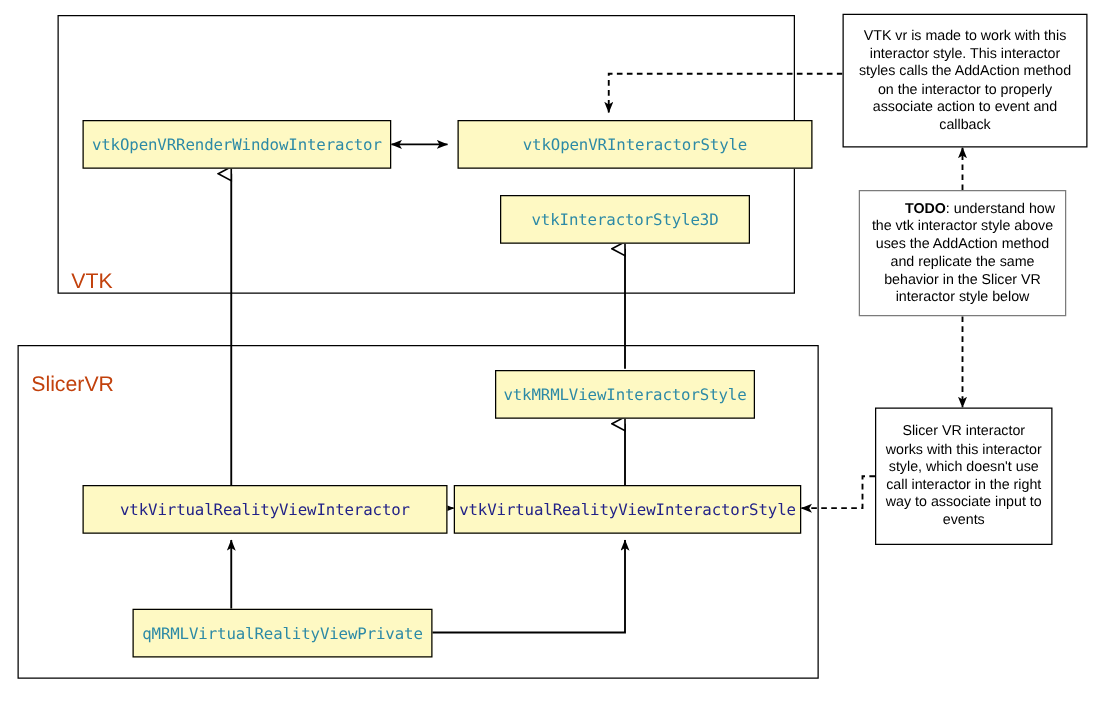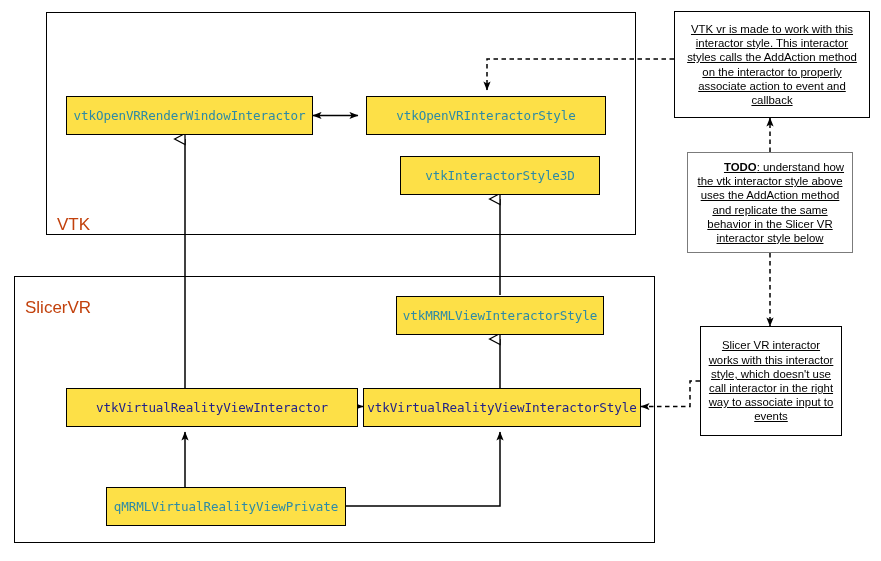--- a/index.html
+++ b/index.html
@@ -7,29 +7,29 @@
   body{width:881px;height:561px;position:relative;overflow:hidden;
        font-family:"Liberation Sans",sans-serif;}
   #stage{position:absolute;left:0;top:0;width:881px;height:561px;}
   svg.layer{position:absolute;left:0;top:0;width:881px;height:561px;
             pointer-events:none;}
   .pkg{position:absolute;border:1.4px solid #000000;box-sizing:border-box;
        background:transparent;}
   .pkg-label{position:absolute;font-size:17px;color:#c2410c;
              font-family:"Liberation Sans",sans-serif;white-space:nowrap;}
   .cbox{position:absolute;box-sizing:border-box;border:1.4px solid #000000;
-        background:#fde047;display:flex;align-items:center;
+        background:#fef9c3;display:flex;align-items:center;
         justify-content:center;}
   .cbox span{font-family:"DejaVu Sans Mono","Liberation Mono",monospace;
              font-size:12.6px;letter-spacing:-0.1px;white-space:nowrap;}
   .teal span{color:#2d8aa6;}
   .navy span{color:#222288;}
   .note{position:absolute;box-sizing:border-box;border:1.4px solid #000000;
         background:#ffffff;display:flex;align-items:center;
-        justify-content:center;text-align:center;padding:4px 5px;text-decoration:underline;}
+        justify-content:center;text-align:center;padding:4px 5px;}
   .note p{margin:0;font-family:"Liberation Sans",sans-serif;
           font-size:11.4px;line-height:14.2px;color:#000000;}
   .note.grey{border:1.6px solid #7b7b7b;}
   .note b{font-weight:bold;margin-left:28px;}
 </style>
 </head>
 <body>
 
 <div id="stage">
 
@@ -94,21 +94,21 @@
   <div class="pkg" style="left:46px;top:12px;width:590px;height:223px;"></div>
   <div class="pkg-label" style="left:57px;top:215px;">VTK</div>
 
   <div class="pkg" style="left:14px;top:276px;width:641px;height:267px;"></div>
   <div class="pkg-label" style="left:25px;top:281px;margin-top:17px;">SlicerVR</div>
 
   <div class="cbox teal" style="left:66px;top:96px;width:247px;height:39px;">
     <span>vtkOpenVRRenderWindowInteractor</span>
   </div>
 
-  <div class="cbox teal" style="left:366px;top:96px;width:240px;height:39px;">
+  <div class="cbox teal" style="left:366px;top:96px;width:284px;height:39px;">
     <span>vtkOpenVRInteractorStyle</span>
   </div>
 
   <div class="cbox teal" style="left:400px;top:156px;width:200px;height:39px;">
     <span>vtkInteractorStyle3D</span>
   </div>
 
   <div class="cbox teal" style="left:396px;top:296px;width:208px;height:39px;">
     <span>vtkMRMLViewInteractorStyle</span>
   </div>

